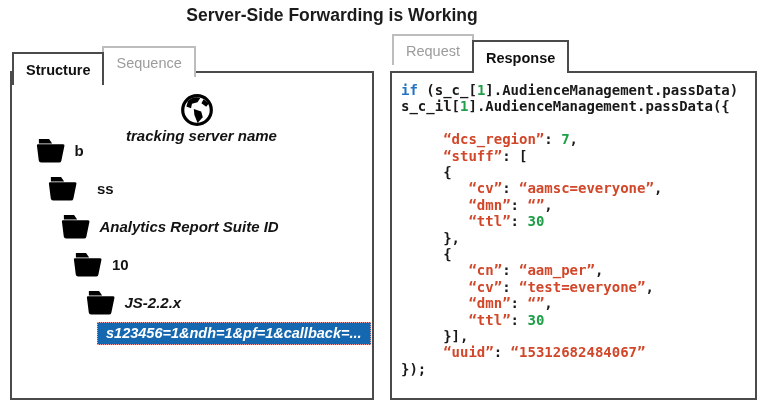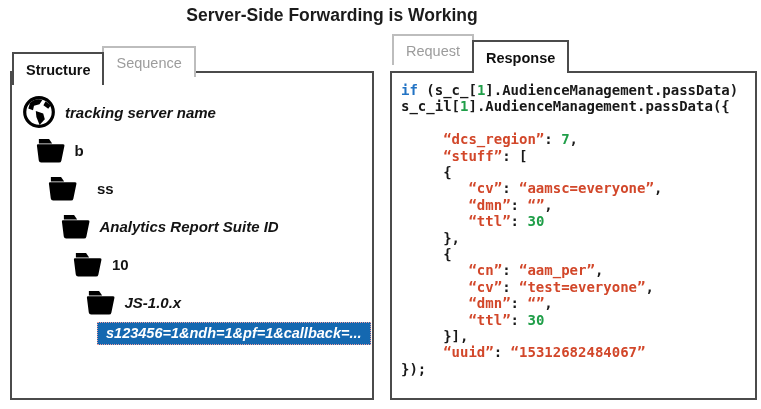--- a/index.html
+++ b/index.html
@@ -69,21 +69,21 @@
 <div class="tabs tabs-left">
   <div class="tab active">
     <span>Structure</span>
   </div>
   <div class="tab">
     <span>Sequence</span>
   </div>
 </div>
 <div class="panel panel-left">
   <div id="tree">
-      <div class="trow" style="margin-left: 10px;">
+      <div class="trow" style="margin-left: 10px; flex-direction: column;">
         <span class="ticon">
           <svg width="34" height="34" viewBox="0 0 34 34">
             <circle cx="17" cy="17" r="14.3" fill="none" stroke="#000" stroke-width="3.2"></circle>
             <path fill="#000" d="M8 8 C11 4.5 16 3.3 20.5 4.8 L17.5 9.2 L12 10.8 L11 15.3 L6.3 13.6 Z"></path>
             <path fill="#000" d="M13.8 16 L21.2 18.6 L22.8 24.2 L17.6 30 L14.4 22 Z"></path>
             <path fill="#000" d="M23.6 6.3 L28.8 10.6 L26.2 13.8 L21.4 10.2 Z"></path>
           </svg>
         </span>
         <span class="tlabel italic" style="margin-left: 9px;">tracking server name</span>
       </div>
@@ -123,21 +123,21 @@
         </span>
         <span class="tlabel" style="">10</span>
       </div>
       <div class="trow" style="margin-left: 72.5px;">
         <span class="ticon">
           <svg width="31" height="27" viewBox="0 0 32 27">
             <path fill="#000" d="M4 1.5 h10.5 l3.2 4.8 H4 Z"></path>
             <path fill="#000" d="M2.6 7 H29 a1.4 1.4 0 0 1 1.4 1.7 L27.2 24 a2.5 2.5 0 0 1 -2.4 2 H6.3 a2.5 2.5 0 0 1 -2.4 -2.1 L2 8.6 A1.4 1.4 0 0 1 2.6 7 Z"></path>
           </svg>
         </span>
-        <span class="tlabel italic" style="margin-left: 9px;">JS-1.0.x</span>
+        <span class="tlabel italic" style="margin-left: 9px;">JS-2.2.x</span>
       </div>
       <div class="trow hl-row" style="margin-left: 85px;">
         <span class="hl italic">s123456=1&amp;ndh=1&amp;pf=1&amp;callback=...</span>
       </div>
     </div>
 </div>
 
 <div class="tabs tabs-right">
   <div class="tab">
     <span>Request</span>

